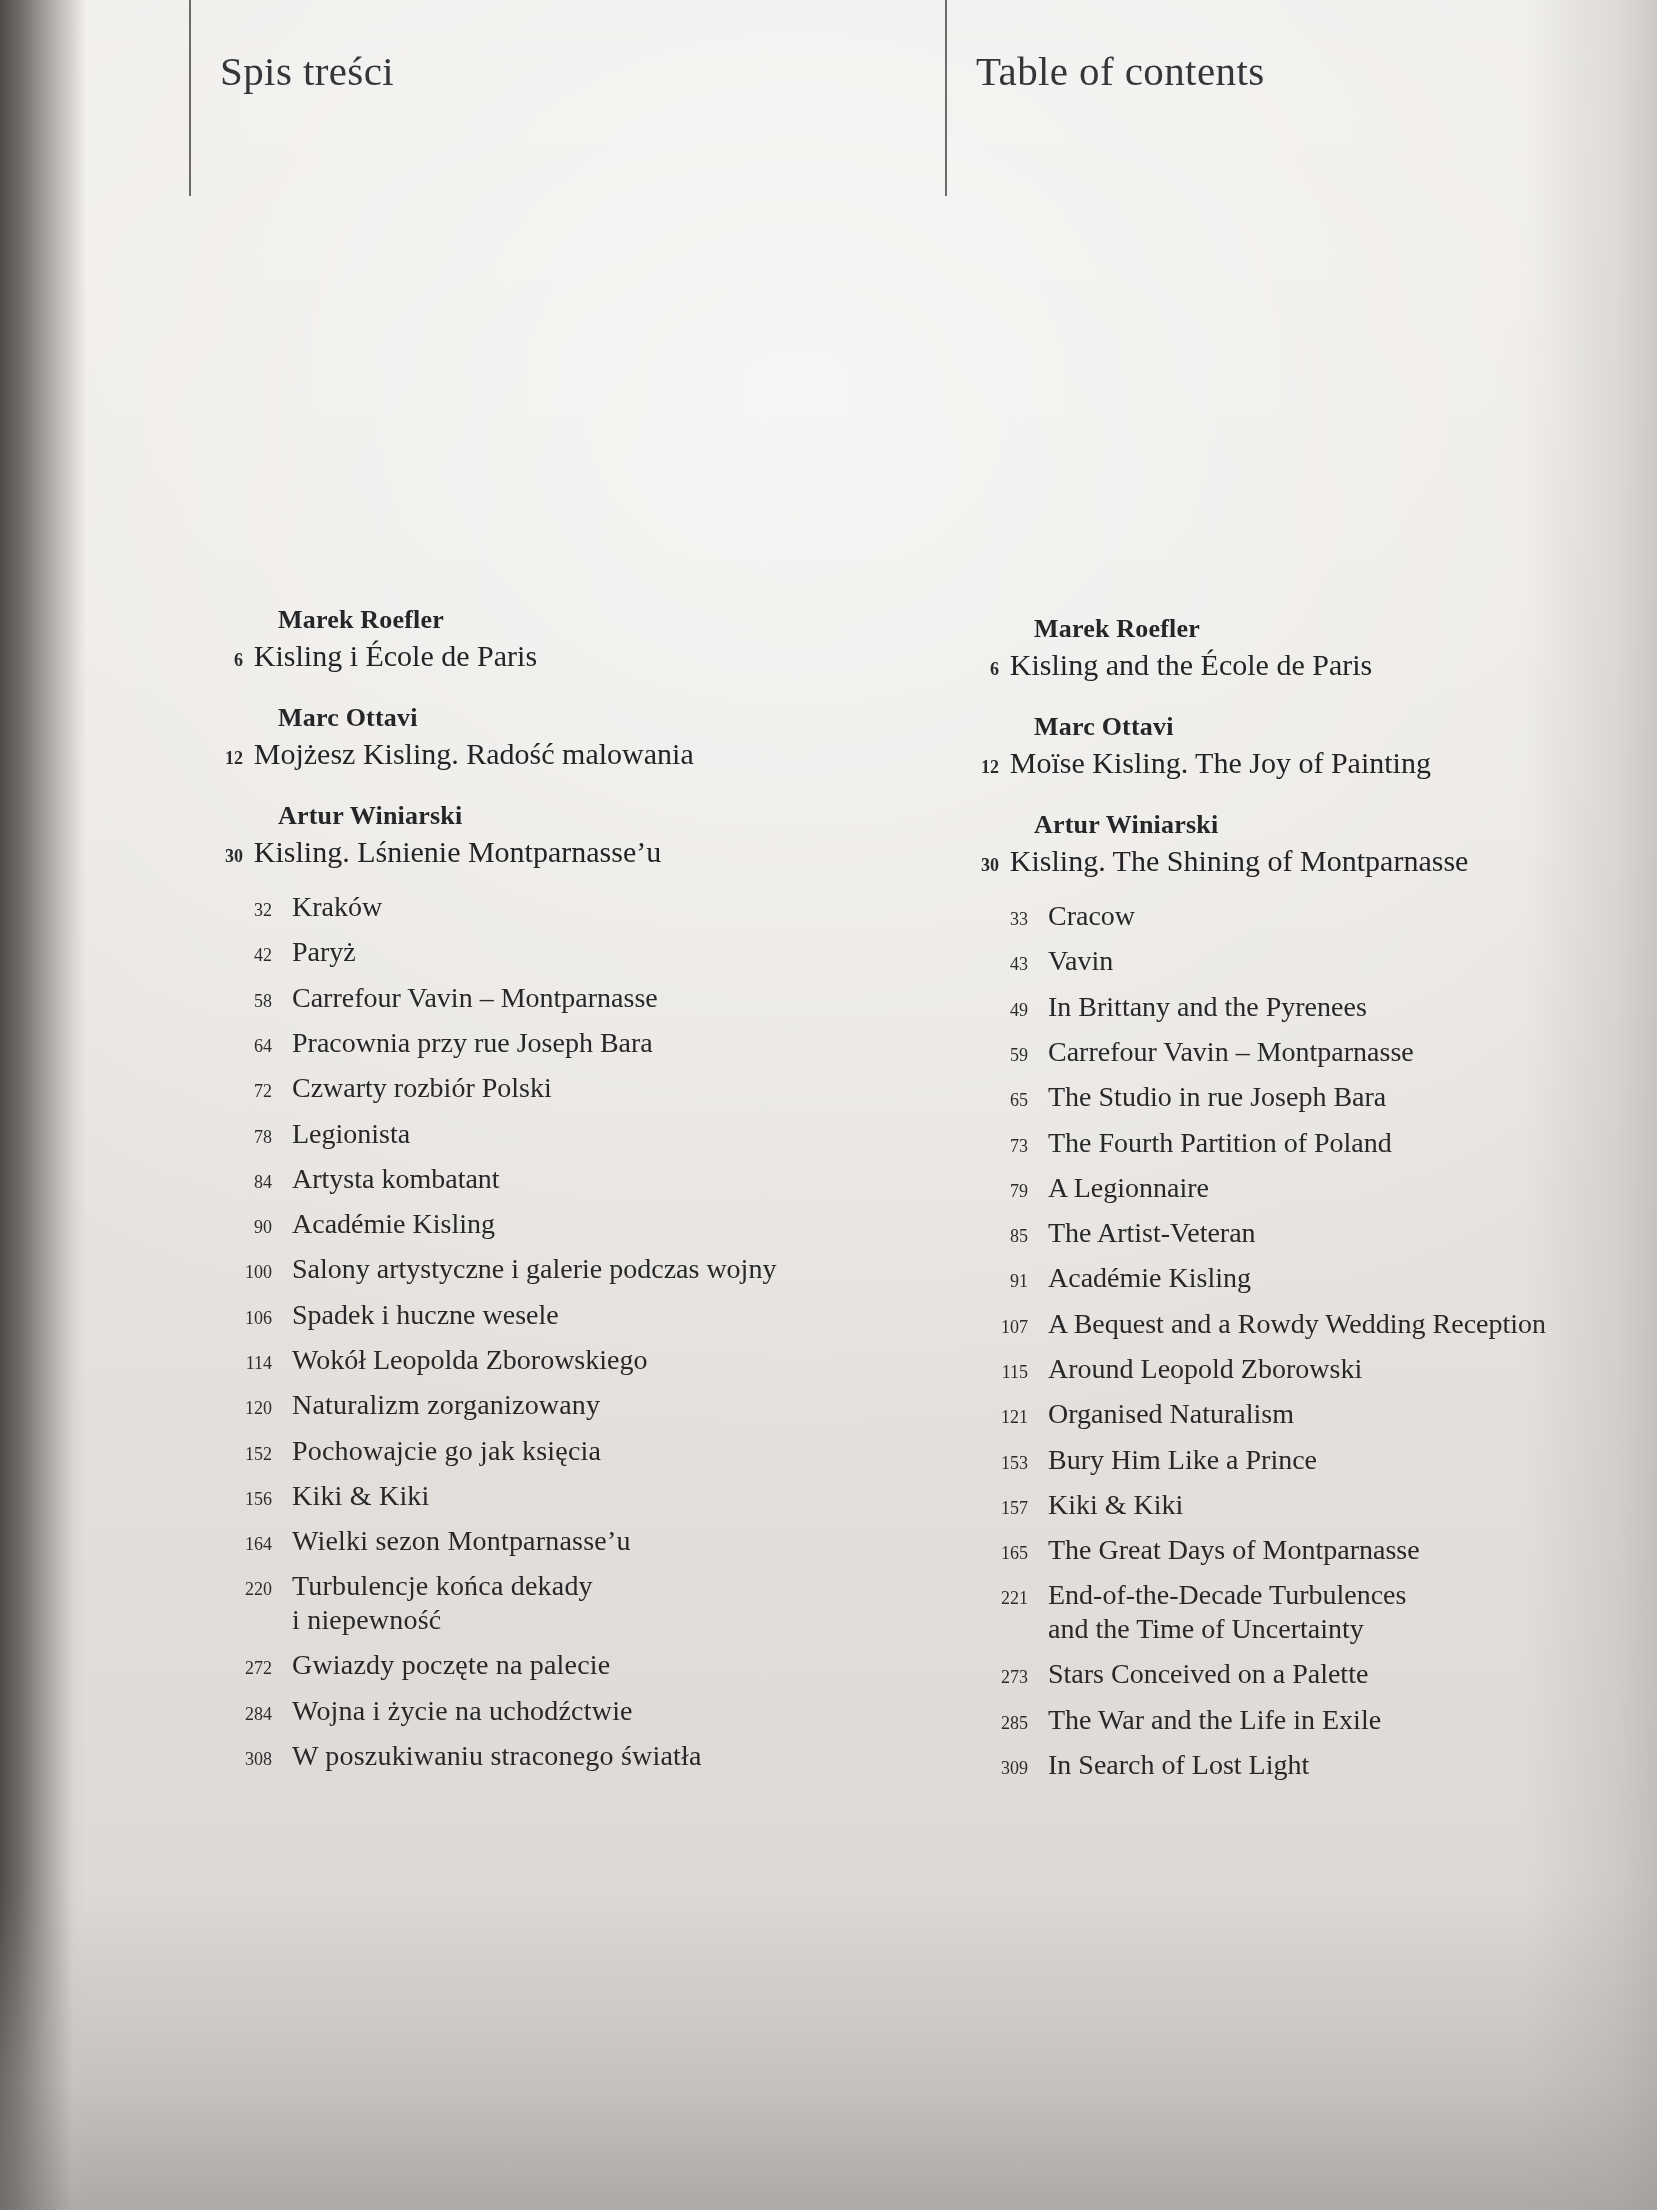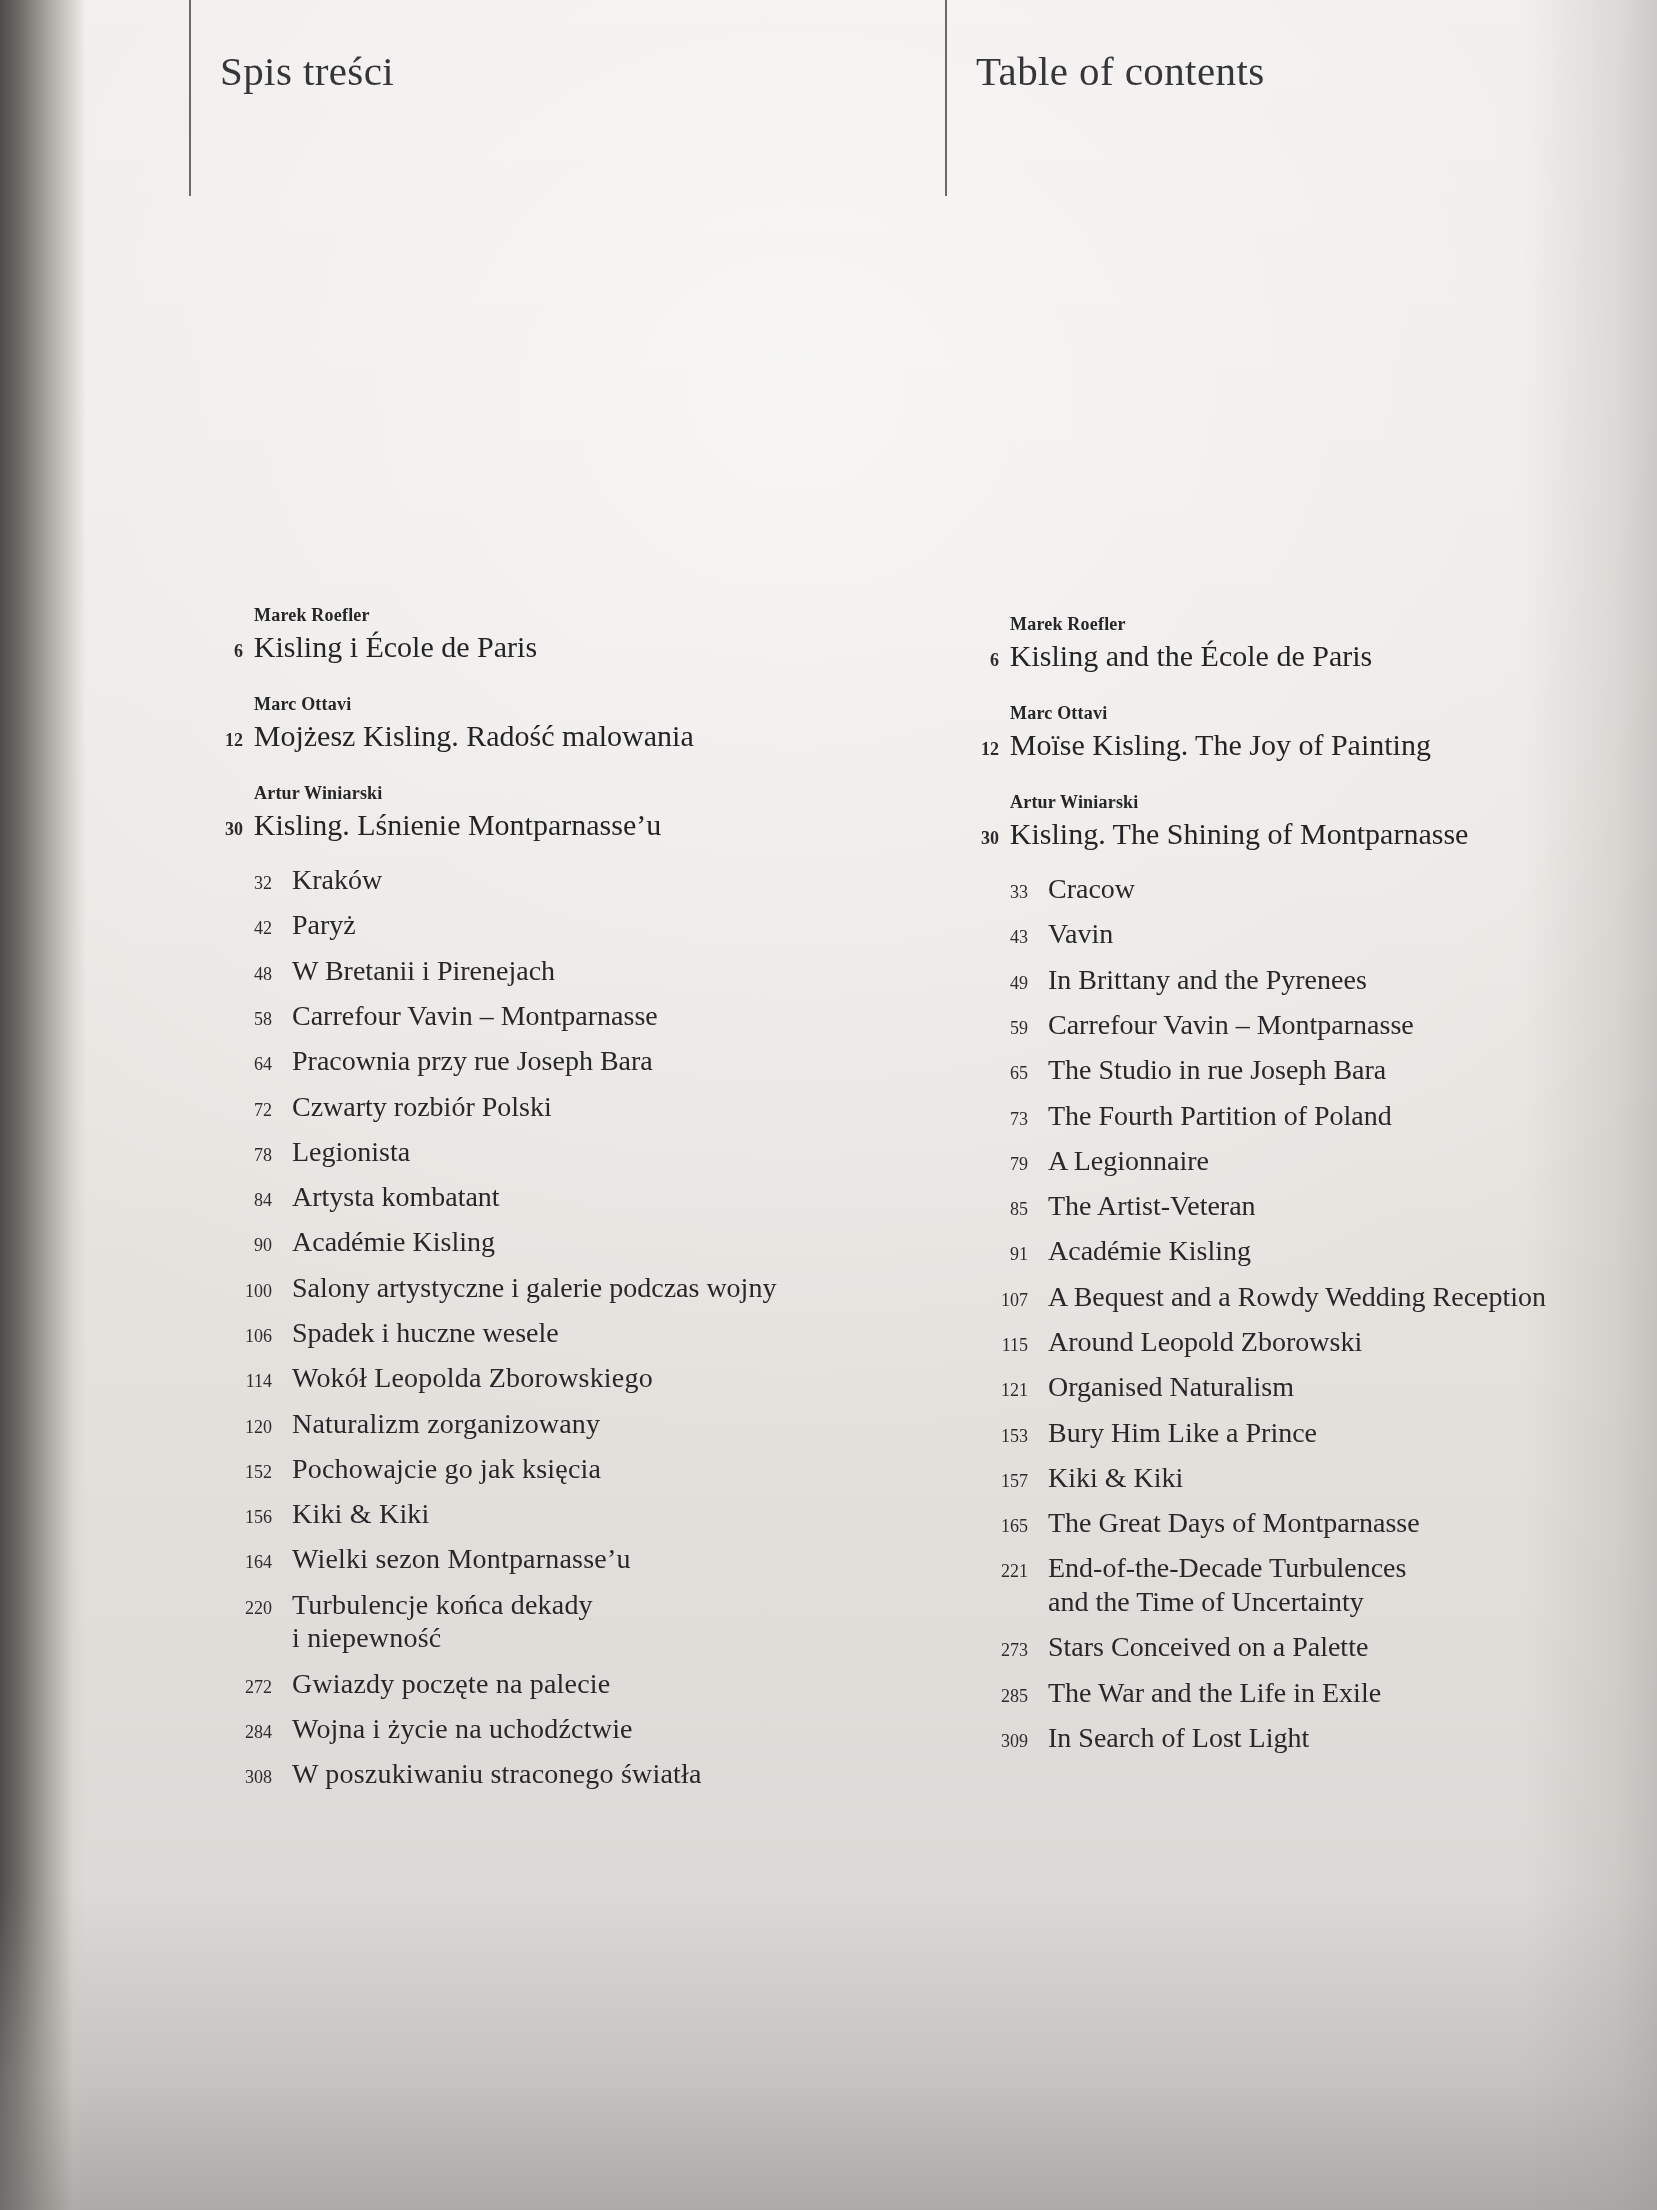--- a/index.html
+++ b/index.html
@@ -92,23 +92,23 @@
     top: 0;
     width: 100%;
   }
   .col-left .toc { top: 605px; padding-left: 0; }
   .col-right .toc { top: 614px; padding-left: 0; }
 
   .section {
     margin-bottom: 31px;
   }
   .author {
-    font-size: 18px;
+    font-size: 26px;
     font-weight: bold;
-    margin-left: 65px;
+    margin-left: 89px;
     margin-bottom: 3.6px;
     color: #262527;
     letter-spacing: 0.2px;
   }
   .section-row {
     display: flex;
     align-items: baseline;
   }
   .section-num {
     width: 54px;
@@ -194,24 +194,20 @@
           <div style="margin-top:21.6px">
             <div class="entry">
                 <span class="entry-num">32</span>
                 <span class="entry-title subtle-line">Kraków</span>
               </div>
             <div class="entry">
                 <span class="entry-num">42</span>
                 <span class="entry-title subtle-line">Paryż</span>
               </div>
             <div class="entry">
-                <span class="entry-num">48</span>
-                <span class="entry-title subtle-line">W Bretanii i Pirenejach</span>
-              </div>
-            <div class="entry">
                 <span class="entry-num">58</span>
                 <span class="entry-title subtle-line">Carrefour Vavin – Montparnasse</span>
               </div>
             <div class="entry">
                 <span class="entry-num">64</span>
                 <span class="entry-title subtle-line">Pracownia przy rue Joseph Bara</span>
               </div>
             <div class="entry">
                 <span class="entry-num">72</span>
                 <span class="entry-title subtle-line">Czwarty rozbiór Polski</span>

